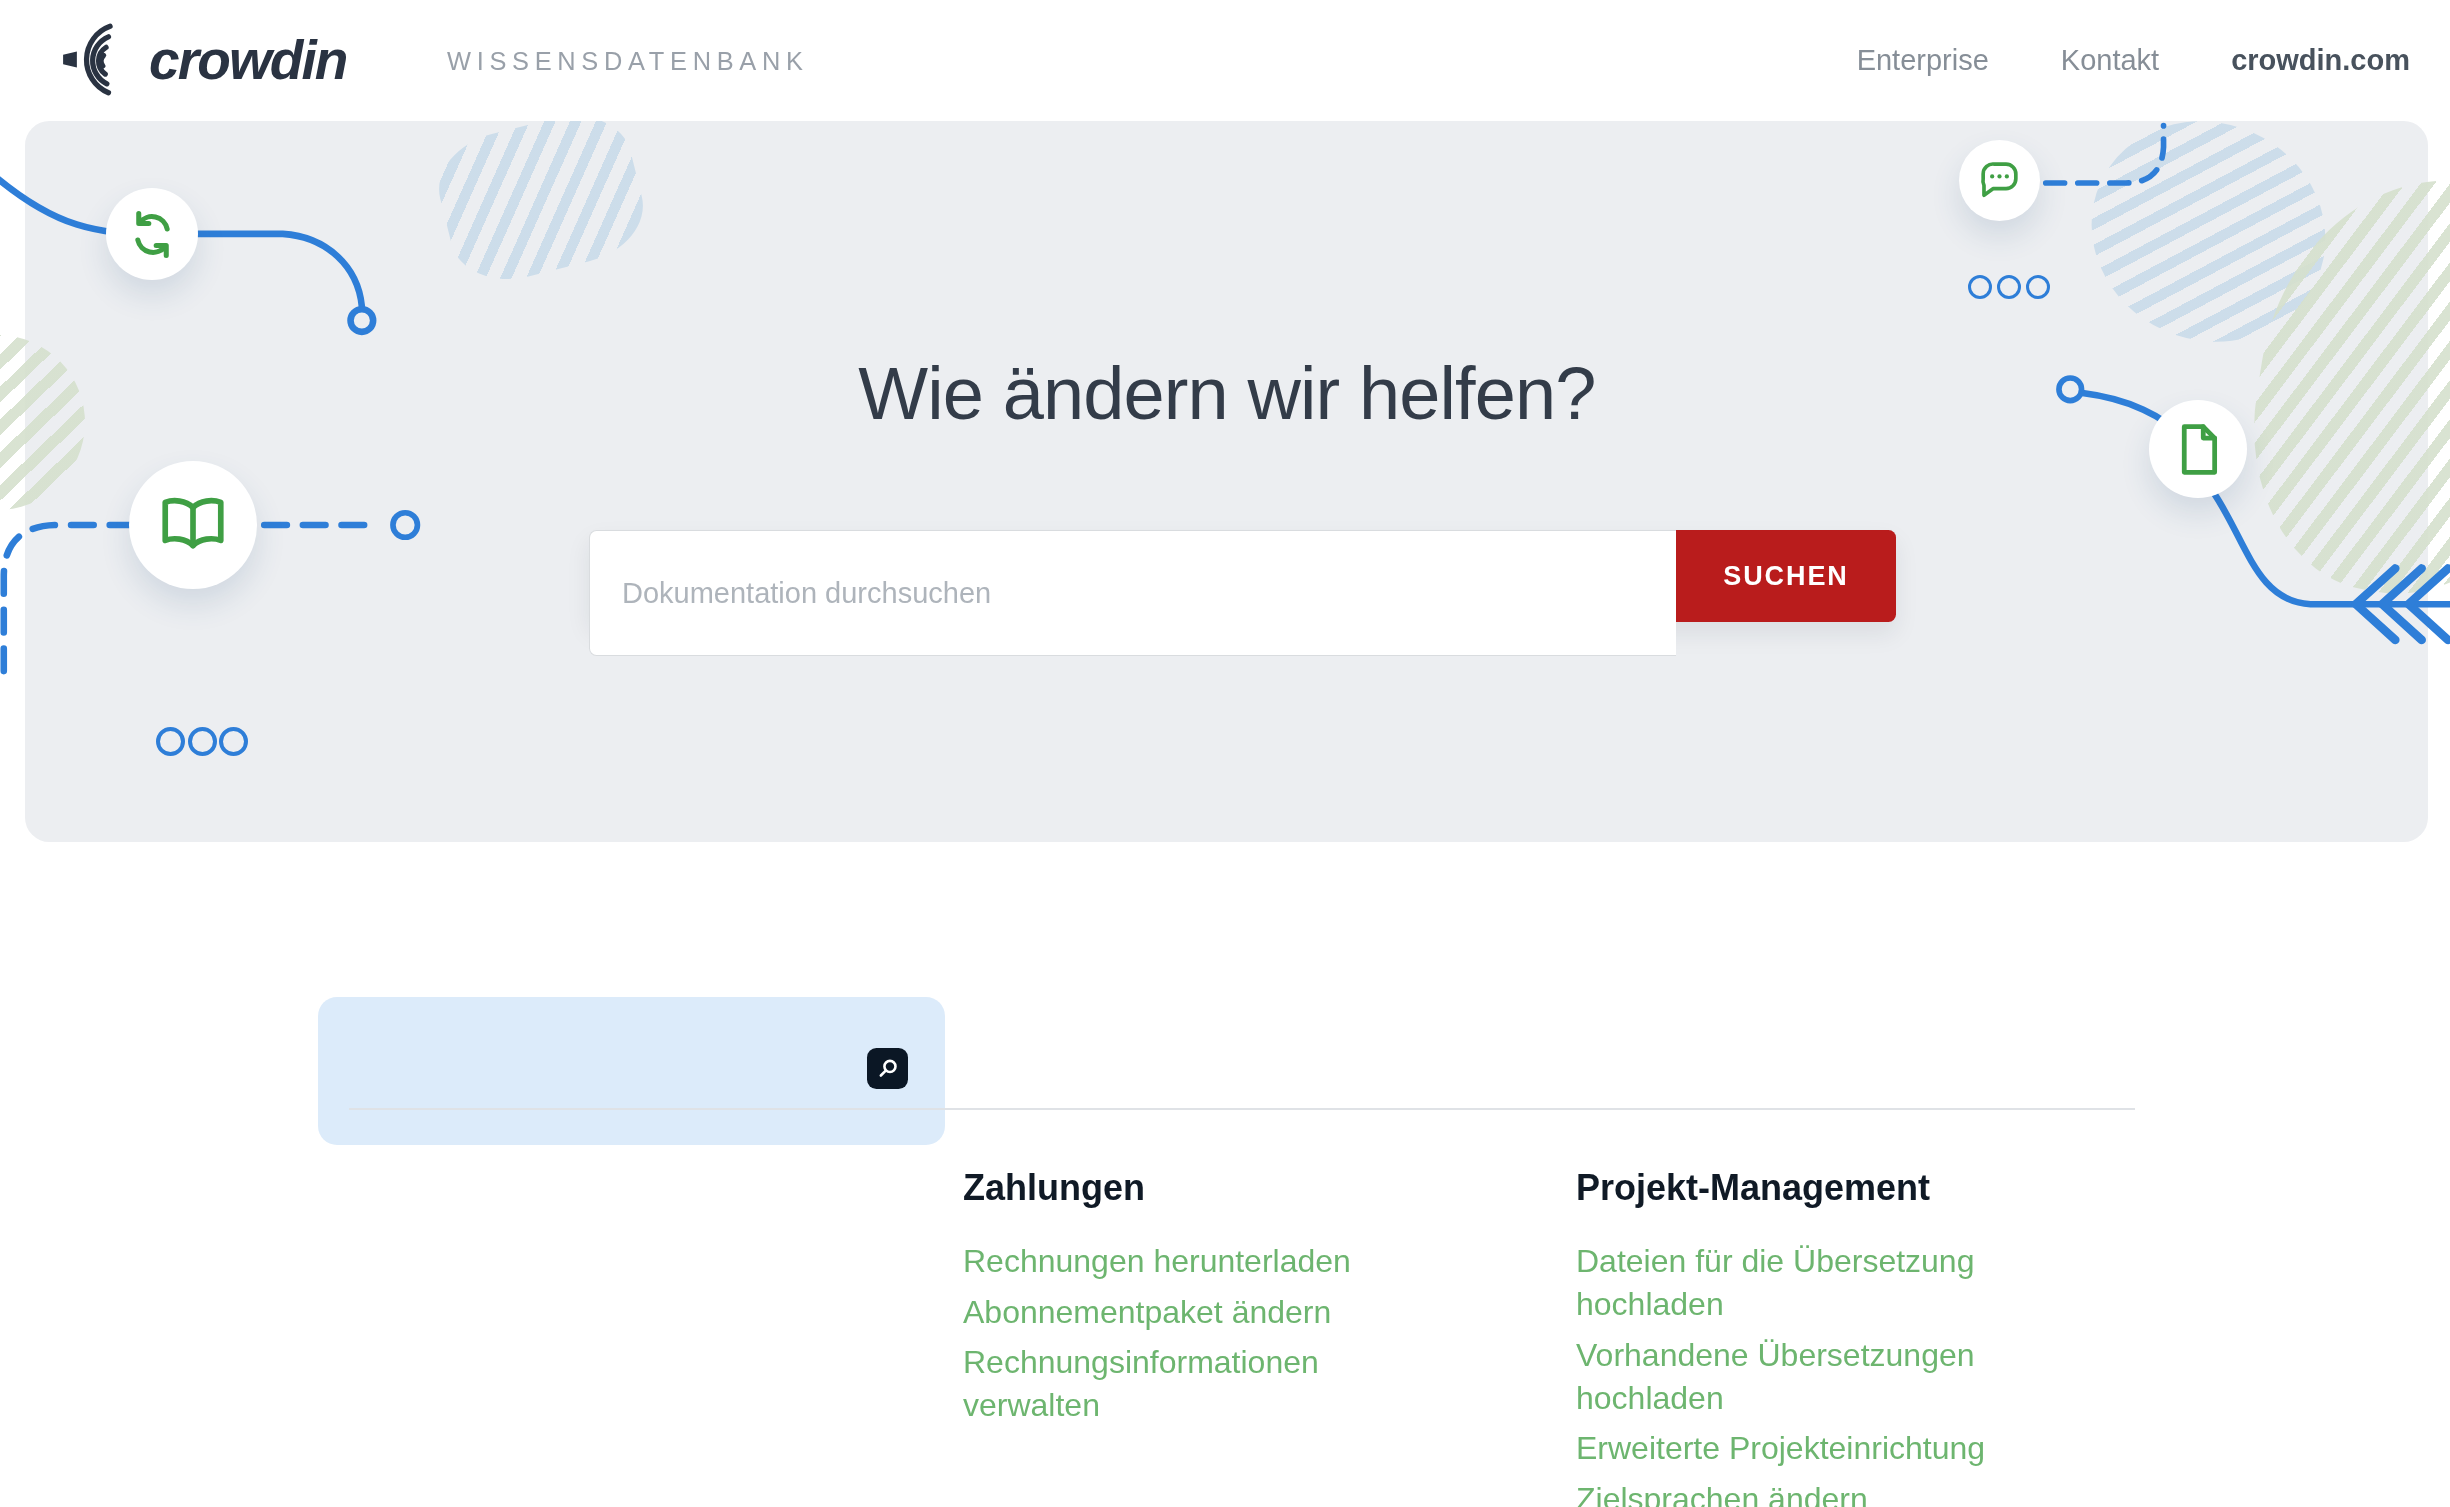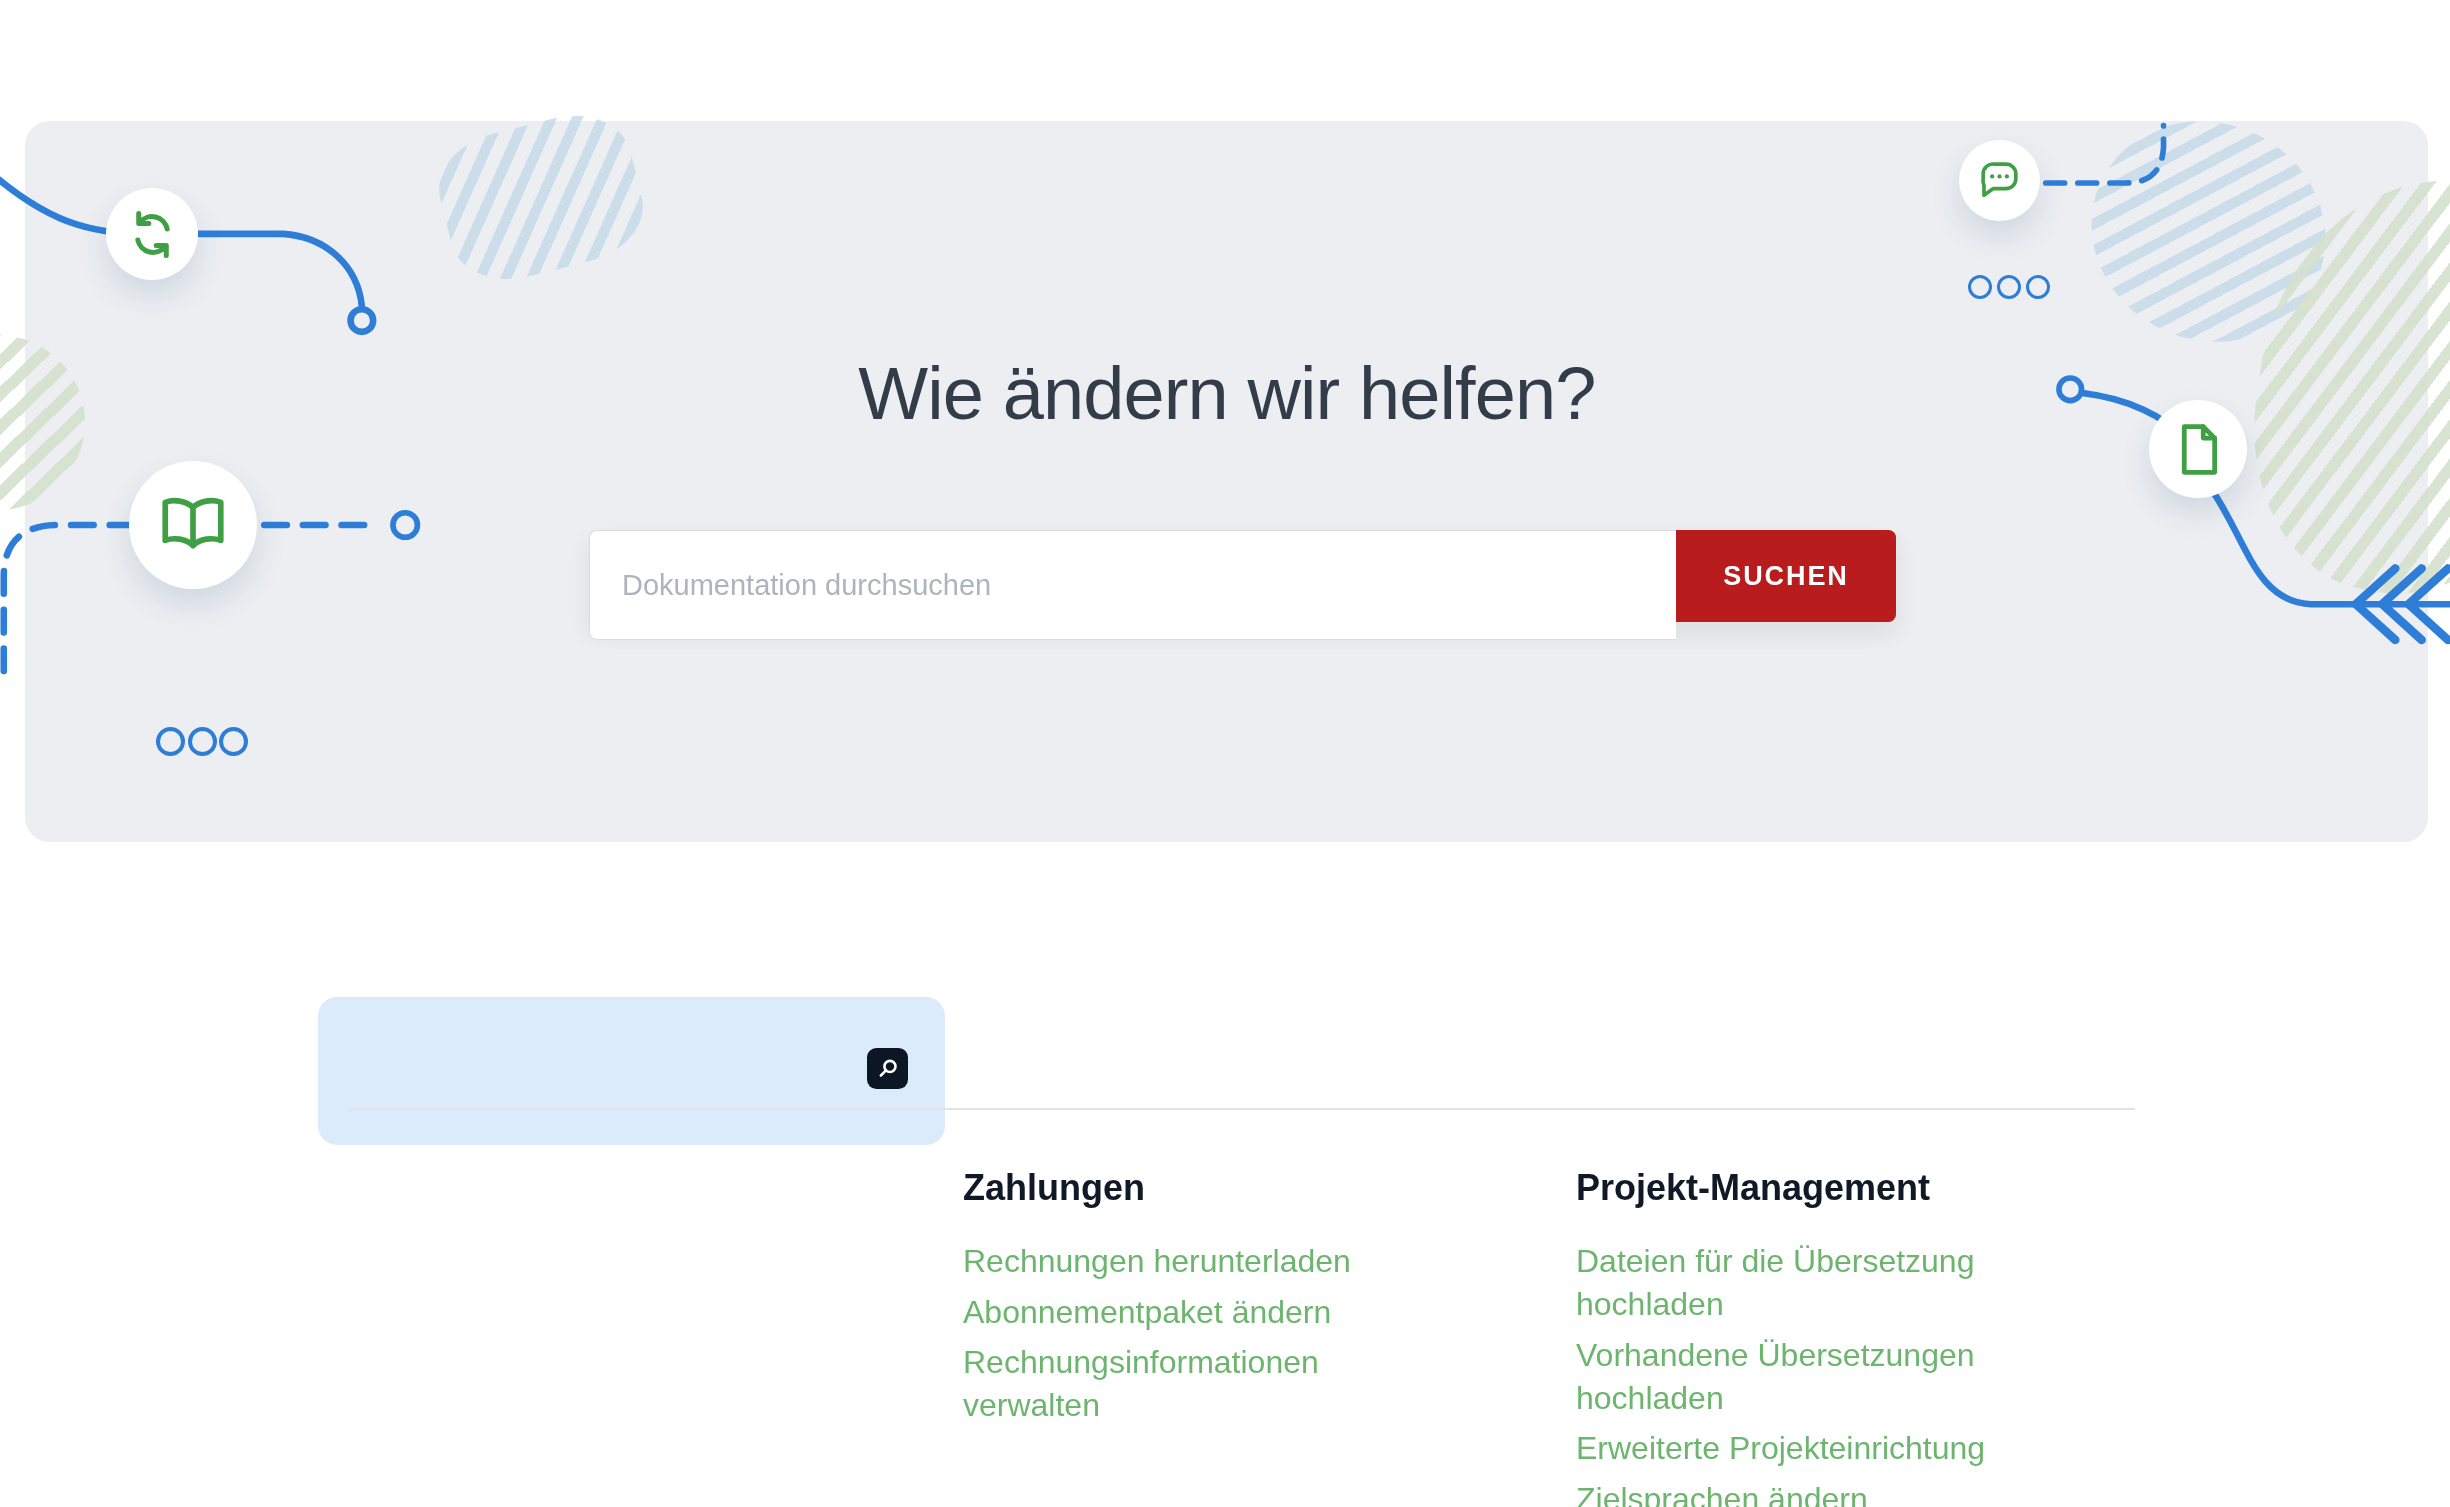--- a/index.html
+++ b/index.html
@@ -15,21 +15,21 @@
   .nav a{font-size:29px;color:#868e97;text-decoration:none;}
   .nav a.strong{color:#48525d;font-weight:700;}
 
   
   .hero{position:absolute;left:25.4px;top:121px;width:2403px;height:721px;background:#eceef1;border-radius:24.5px;}
   .hero-title{position:absolute;left:25.4px;top:351px;width:2403px;text-align:center;
               font-size:74px;font-weight:400;color:#333c49;letter-spacing:-0.9px;}
   .searchbar{position:absolute;left:589px;top:530px;width:1307px;height:92px;display:flex;
              border-radius:7.5px;box-shadow:0 11.3px 24.5px rgba(25,39,52,.08);}
   .searchbar input{flex:1;height:92px;border:0.9px solid #d9dcdf;border-right:none;border-radius:7.5px 0 0 7.5px;
-             padding:8px 32px;font-size:29px;color:#3a434e;outline:none;background:#ffffff;
+             padding:16px 32px;font-size:29px;color:#3a434e;outline:none;background:#ffffff;
              font-family:"Liberation Sans",sans-serif;}
   .searchbar input::placeholder{color:#aeb4bb;}
   .search-btn{width:220px;height:92px;border:none;border-radius:0 7.5px 7.5px 0;background:#b91c1c;
              color:#ffffff;font-size:27px;font-weight:700;letter-spacing:1.9px;cursor:pointer;
              font-family:"Liberation Sans",sans-serif;}
 
   
   .blob{position:absolute;pointer-events:none;}
   .stripes-blue{background:repeating-linear-gradient(128deg,rgba(199,218,233,.85) 0 10.4px,rgba(199,218,233,0) 10.4px 23.6px);}
   .stripes-green{background:repeating-linear-gradient(118deg,rgba(213,224,205,.9) 0 11.3px,rgba(213,224,205,0) 11.3px 23.6px);}
@@ -125,20 +125,38 @@
     </svg>
   </div>
 
   <div class="ringdot" style="left:156px;top:727px;width:21px;height:21px;"></div>
   <div class="ringdot" style="left:188px;top:727px;width:21px;height:21px;"></div>
   <div class="ringdot" style="left:219px;top:727px;width:21px;height:21px;"></div>
   <div class="ringdot" style="left:1968px;top:275px;width:18px;height:18px;border-width:3.8px;"></div>
   <div class="ringdot" style="left:1997px;top:275px;width:18px;height:18px;border-width:3.8px;"></div>
   <div class="ringdot" style="left:2026px;top:275px;width:18px;height:18px;border-width:3.8px;"></div>
 
+  <div class="topbar">
+    <div class="brand">
+      <svg width="81" height="81" viewBox="0 0 100 100" fill="none" stroke="#2a3342" stroke-width="6.5" stroke-linecap="round">
+        <path d="M 68 9 A 44 44 0 0 0 66 91"></path>
+        <path d="M 66 22 A 32 32 0 0 0 64 80"></path>
+        <path d="M 63 35 A 20 20 0 0 0 62 68"></path>
+        <path d="M 60 45 A 10 10 0 0 0 59 58"></path>
+        <path d="M 10 44 L 27 40 L 27 60 L 10 56 Z" fill="#2a3342" stroke="none"></path>
+      </svg>
+      <span class="brand-word">crowdin</span>
+    </div>
+    <span class="kb-sub">WISSENSDATENBANK</span>
+    <nav class="nav">
+      <a href="#">Enterprise</a>
+      <a href="#">Kontakt</a>
+      <a href="#" class="strong">crowdin.com</a>
+    </nav>
+  </div>
 
   <div class="hero-title">Wie ändern wir helfen?</div>
   <div class="searchbar">
     <input type="text" placeholder="Dokumentation durchsuchen" style="">
     <button class="search-btn">SUCHEN</button>
   </div>
 
   <div class="sec-card"></div>
   <div class="divider"></div>
   <button class="sec-badge">

